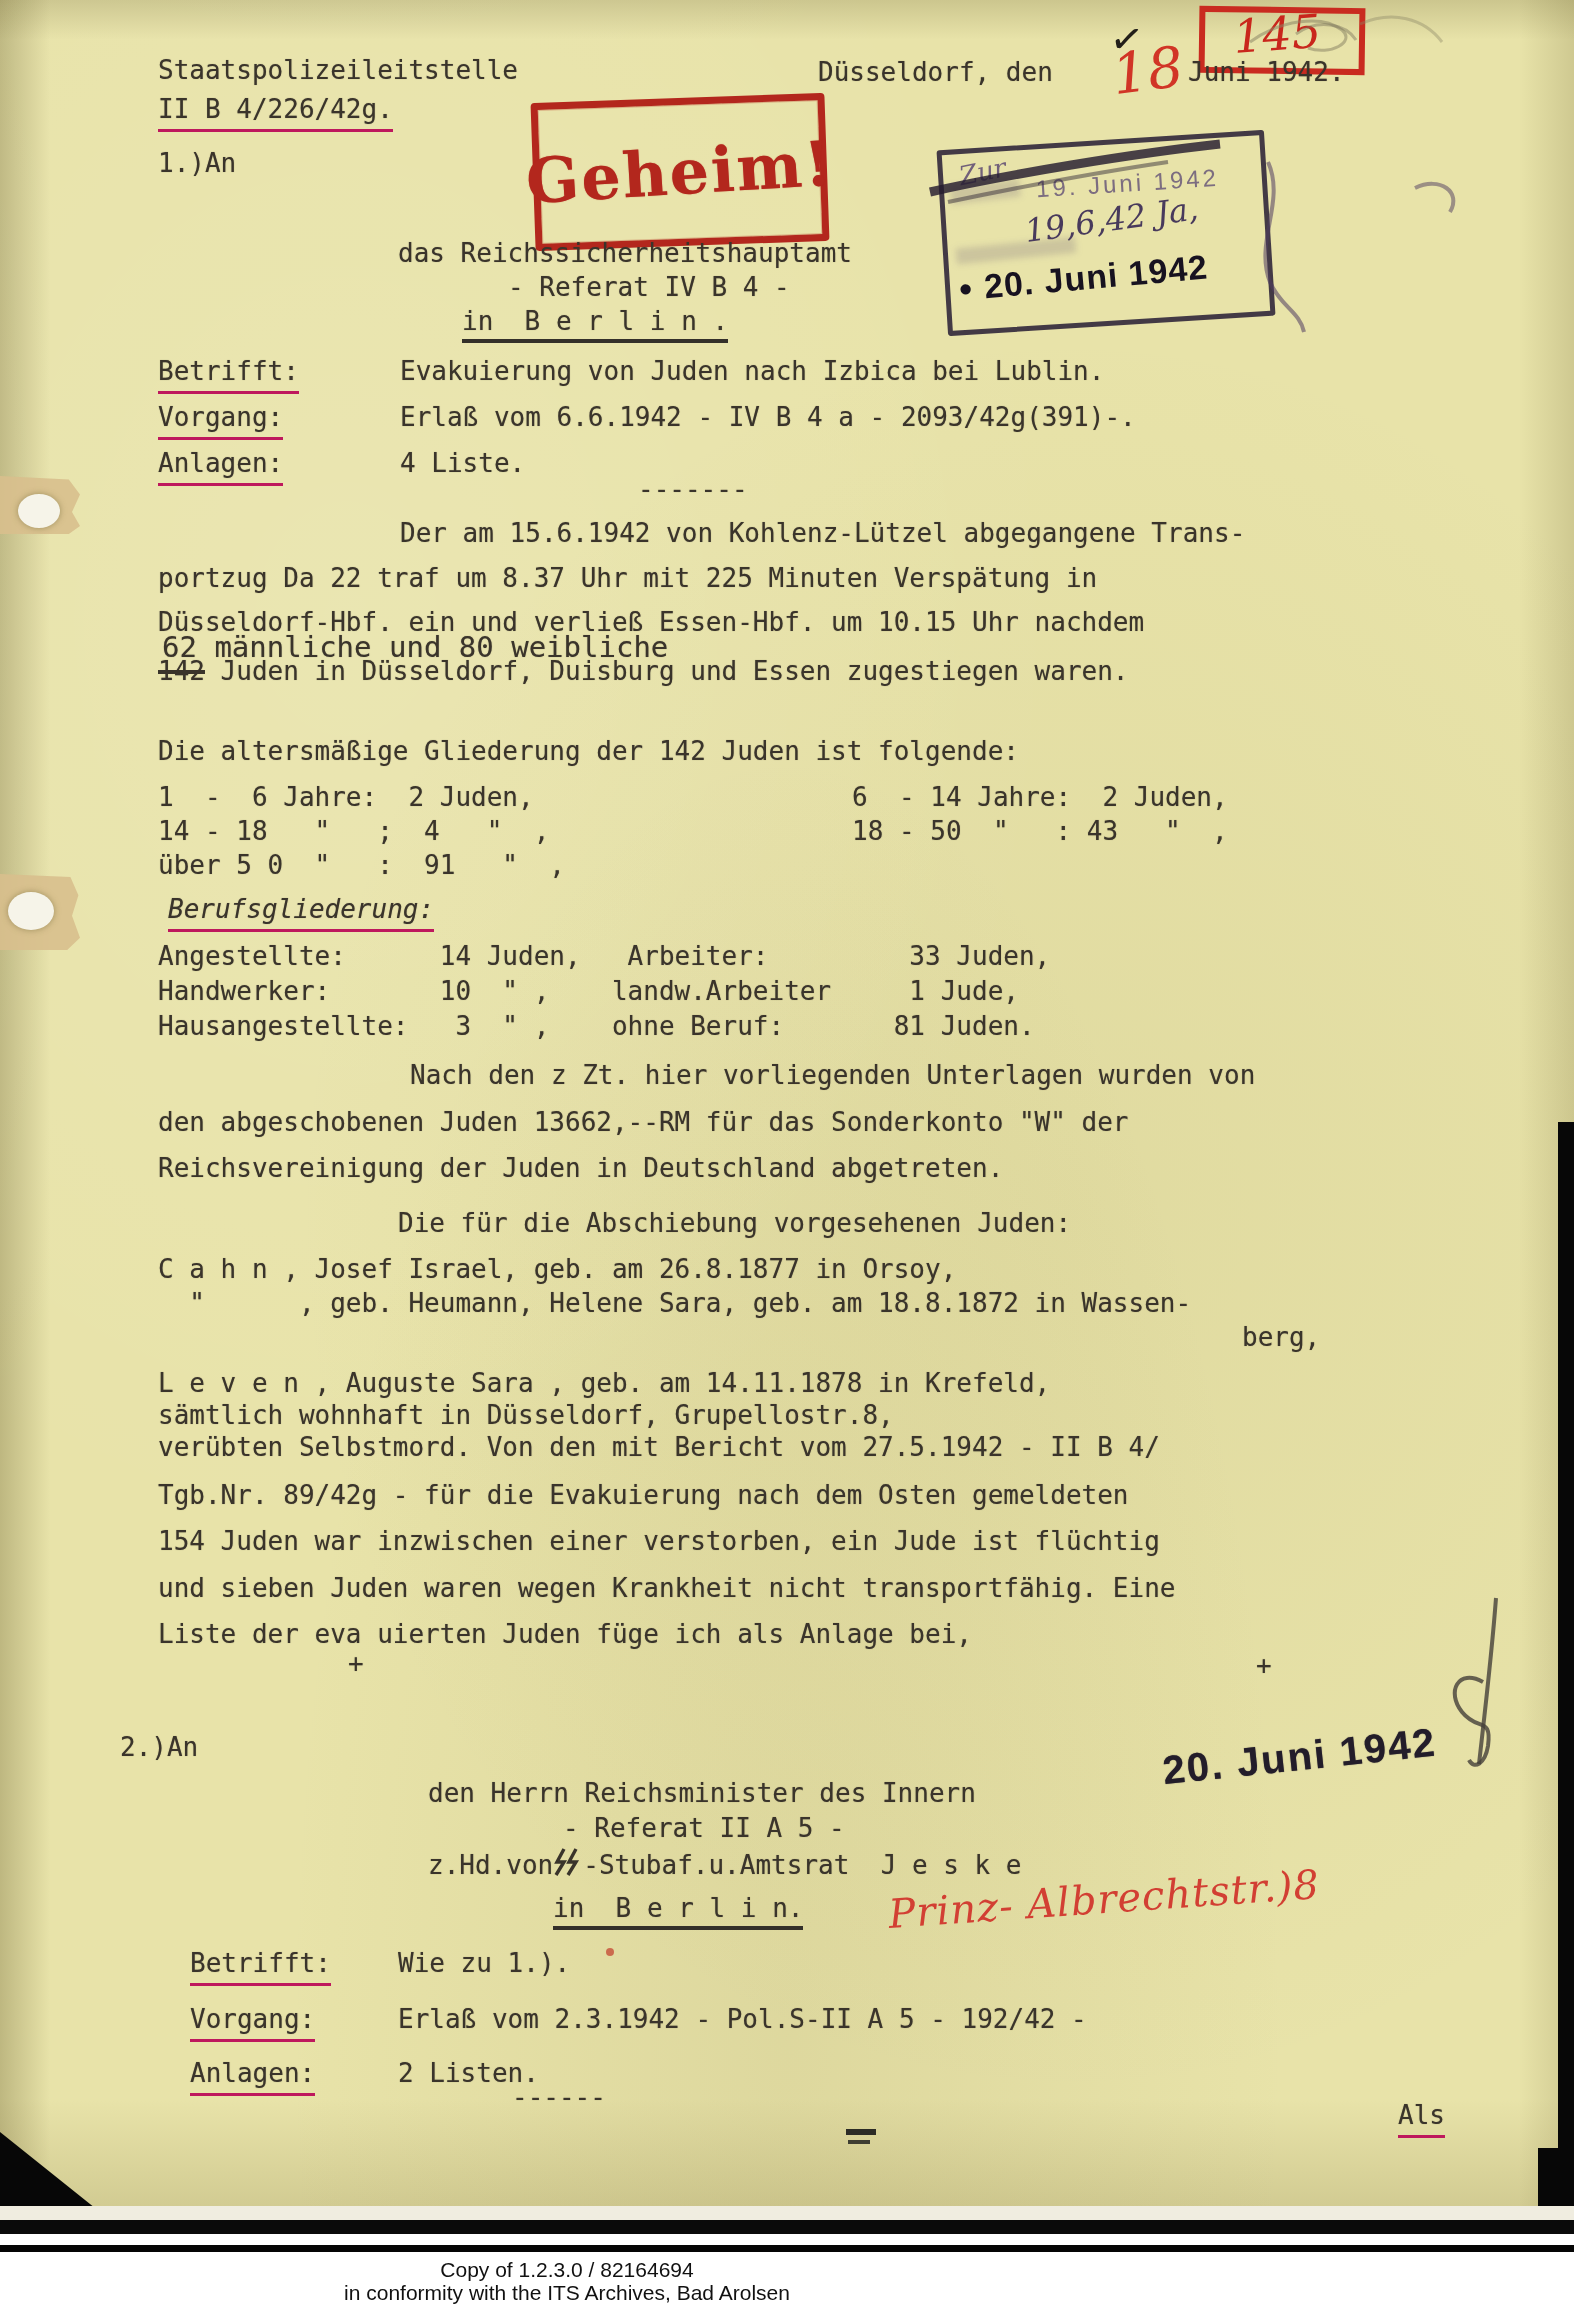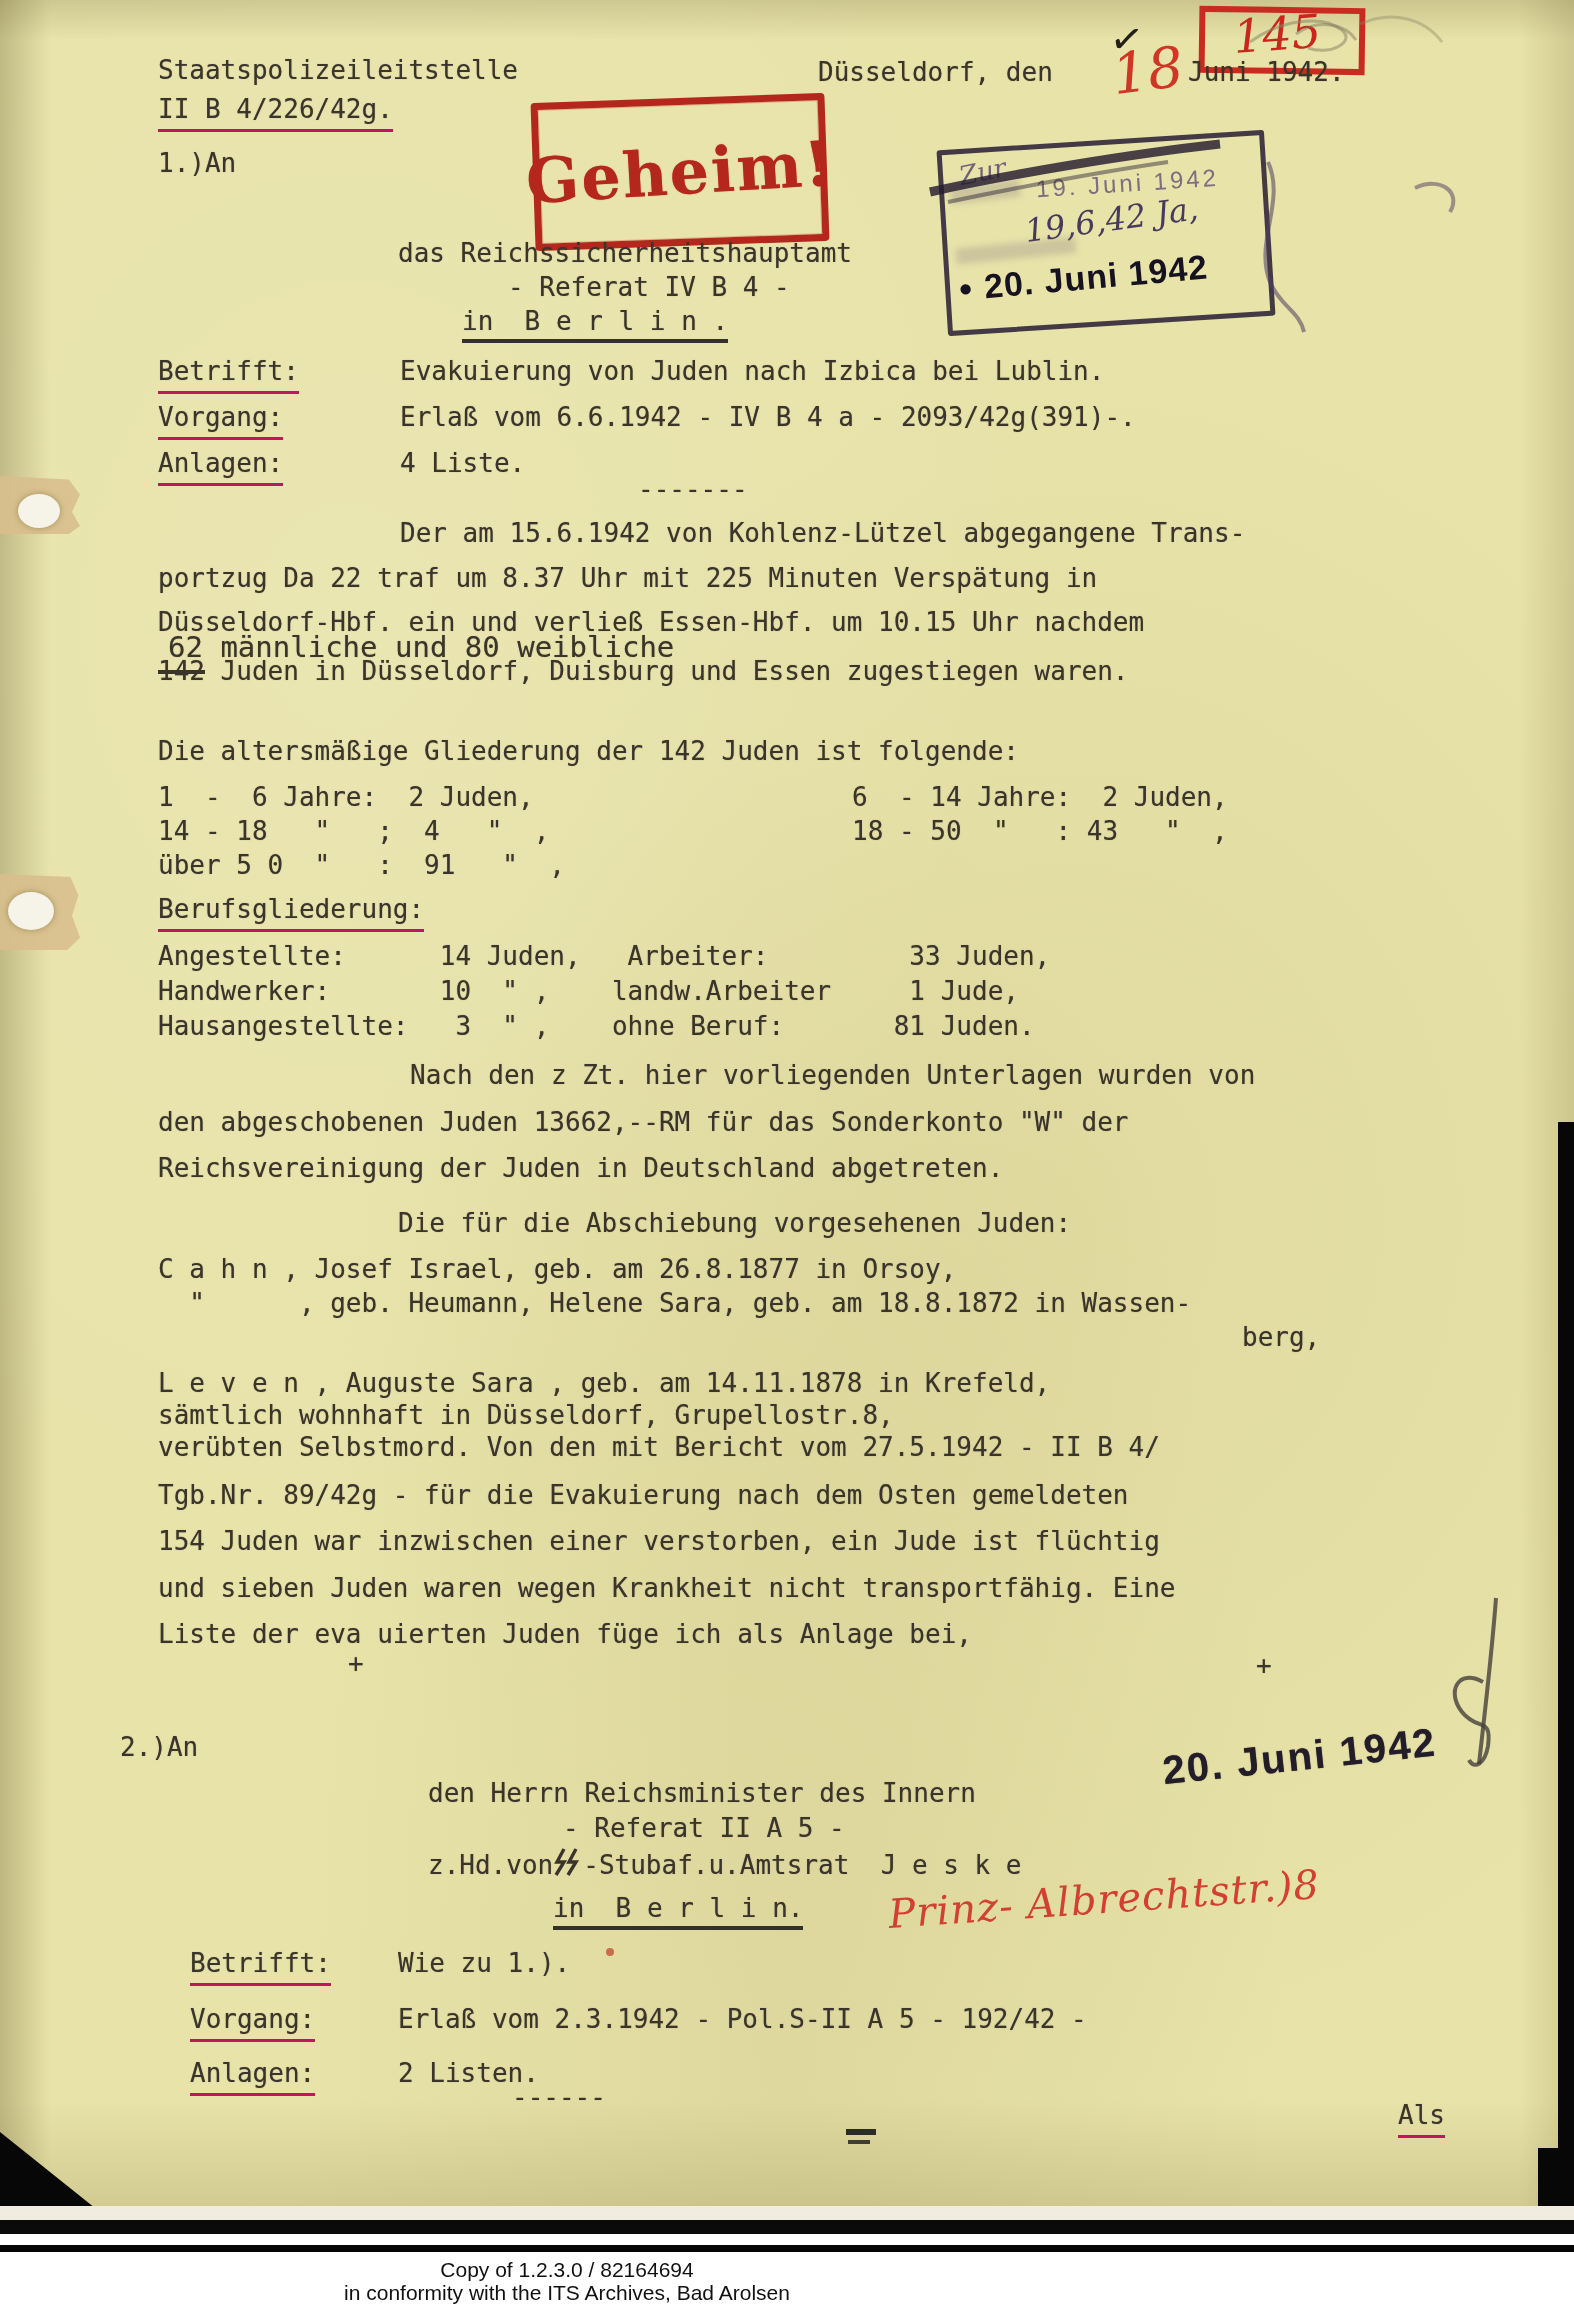--- a/index.html
+++ b/index.html
@@ -115,31 +115,31 @@
   <div class="t" style="left:400px;top:356px;">Evakuierung von Juden nach Izbica bei Lublin.</div>
   <div class="t u" style="left:158px;top:402px;">Vorgang:</div>
   <div class="t" style="left:400px;top:402px;">Erlaß vom 6.6.1942 - IV B 4 a - 2093/42g(391)-.</div>
   <div class="t u" style="left:158px;top:448px;">Anlagen:</div>
   <div class="t" style="left:400px;top:448px;">4 Liste.</div>
   <div class="t" style="left:638px;top:474px;">-------</div>
 
   <div class="t" style="left:400px;top:518px;">Der am 15.6.1942 von Kohlenz-Lützel abgegangene Trans-</div>
   <div class="t" style="left:158px;top:563px;">portzug Da 22 traf um 8.37 Uhr mit 225 Minuten Verspätung in</div>
   <div class="t" style="left:158px;top:607px;">Düsseldorf-Hbf. ein und verließ Essen-Hbf. um 10.15 Uhr nachdem</div>
-  <div class="t sm" style="left:168px;top:630px;">62 männliche und 80 weibliche</div>
+  <div class="t sm" style="left:162px;top:630px;">62 männliche und 80 weibliche</div>
   <div class="t" style="left:158px;top:656px;"><span class="strike">142</span><span> Juden in Düsseldorf, Duisburg und Essen zugestiegen waren.</span></div>
 
   <div class="t" style="left:158px;top:736px;">Die altersmäßige Gliederung der 142 Juden ist folgende:</div>
   <div class="t" style="left:158px;top:782px;">1  -  6 Jahre:  2 Juden,</div>
   <div class="t" style="left:158px;top:816px;">14 - 18   "   ;  4   "  ,</div>
   <div class="t" style="left:158px;top:850px;">über 5 0  "   :  91   "  ,</div>
   <div class="t" style="left:852px;top:782px;">6  - 14 Jahre:  2 Juden,</div>
   <div class="t" style="left:852px;top:816px;">18 - 50  "   : 43   "  ,</div>
 
-  <div class="t u" style="left:158px;top:894px;">Berufsgliederung:</div>
+  <div class="t u" style="left:168px;top:894px;font-style:italic;">Berufsgliederung:</div>
   <div class="t" style="left:158px;top:941px;">Angestellte:      14 Juden,   Arbeiter:         33 Juden,</div>
   <div class="t" style="left:158px;top:976px;">Handwerker:       10  " ,    landw.Arbeiter     1 Jude,</div>
   <div class="t" style="left:158px;top:1011px;">Hausangestellte:   3  " ,    ohne Beruf:       81 Juden.</div>
 
   <div class="t" style="left:398px;top:1060px;margin-left:12px;">Nach den z Zt. hier vorliegenden Unterlagen wurden von</div>
   <div class="t" style="left:158px;top:1107px;">den abgeschobenen Juden 13662,--RM für das Sonderkonto "W" der</div>
   <div class="t" style="left:398px;top:1208px;">Die für die Abschiebung vorgesehenen Juden:</div>
 
   <div class="t" style="left:158px;top:1153px;">Reichsvereinigung der Juden in Deutschland abgetreten.</div>
   <div class="t" style="left:158px;top:1254px;">C a h n , Josef Israel, geb. am 26.8.1877 in Orsoy,</div>

